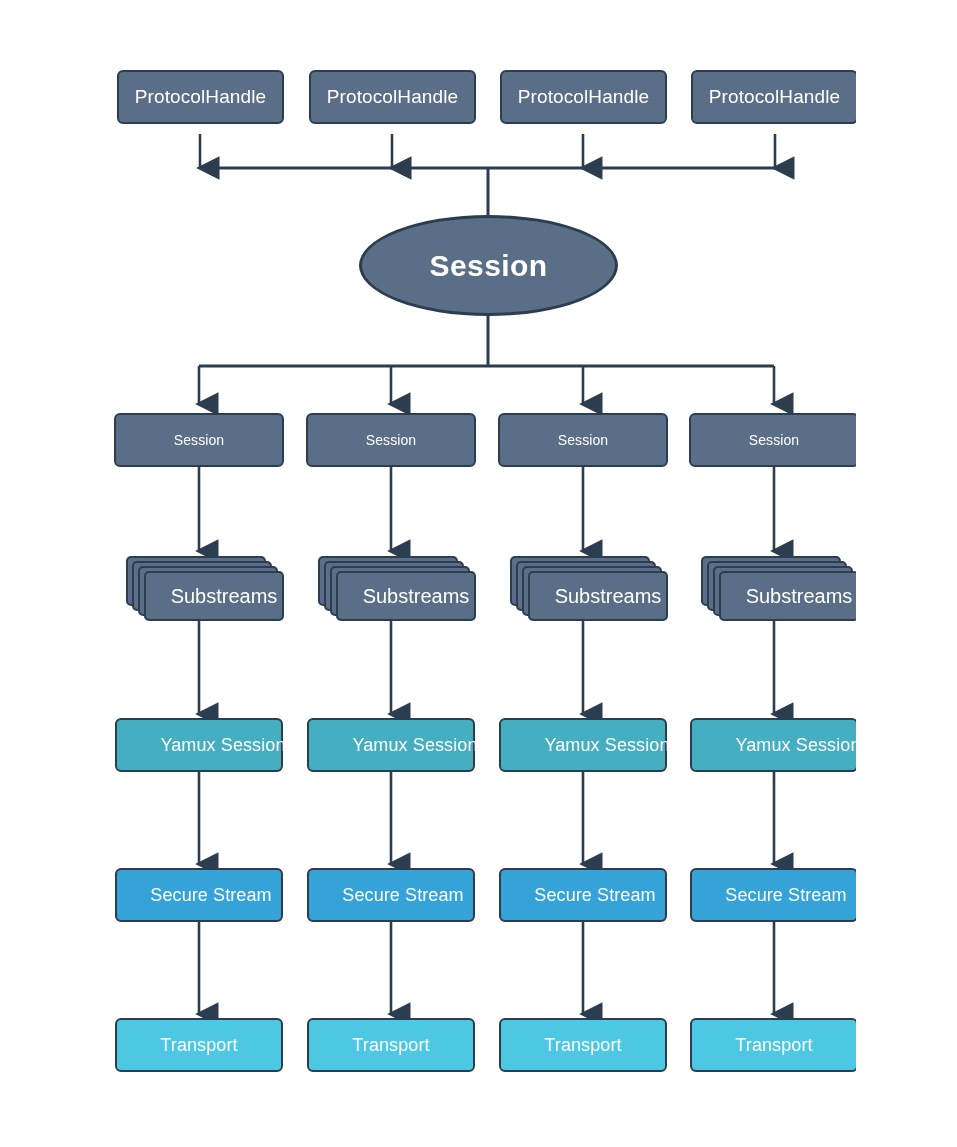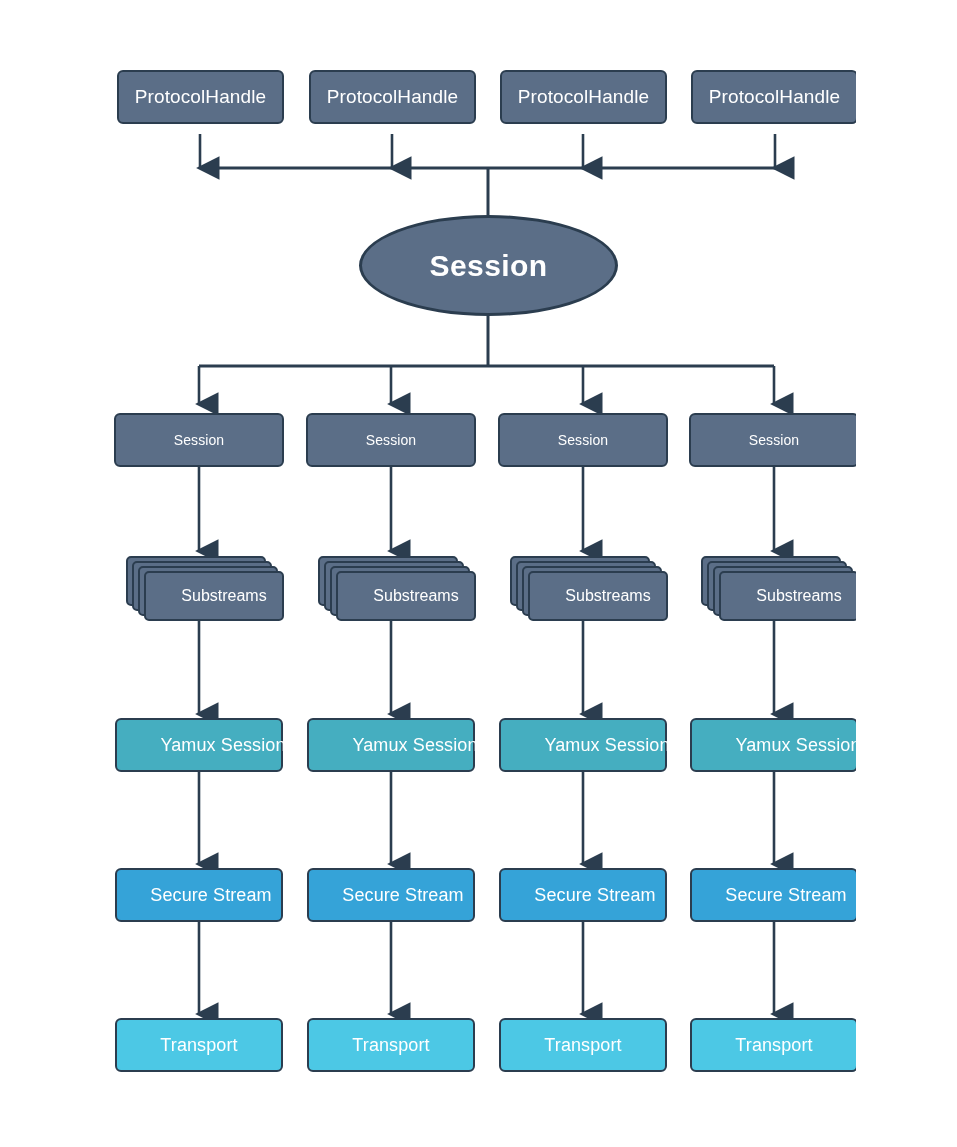--- a/index.html
+++ b/index.html
@@ -88,21 +88,21 @@
   .stack .front {
     position: absolute;
     box-sizing: border-box;
     display: flex;
     align-items: center;
     justify-content: center;
     background: #5b6e87;
     border: 2px solid #2b3d4f;
     border-radius: 5px;
     color: #ffffff;
-    font-size: 16px;
+    font-size: 20px;
     white-space: nowrap;
     padding-left: 20px;
   }
 </style>
 </head>
 <body>
 
 <div id="canvas">
 
   <svg id="edges" viewBox="0 0 957 1147" width="957" height="1147">

